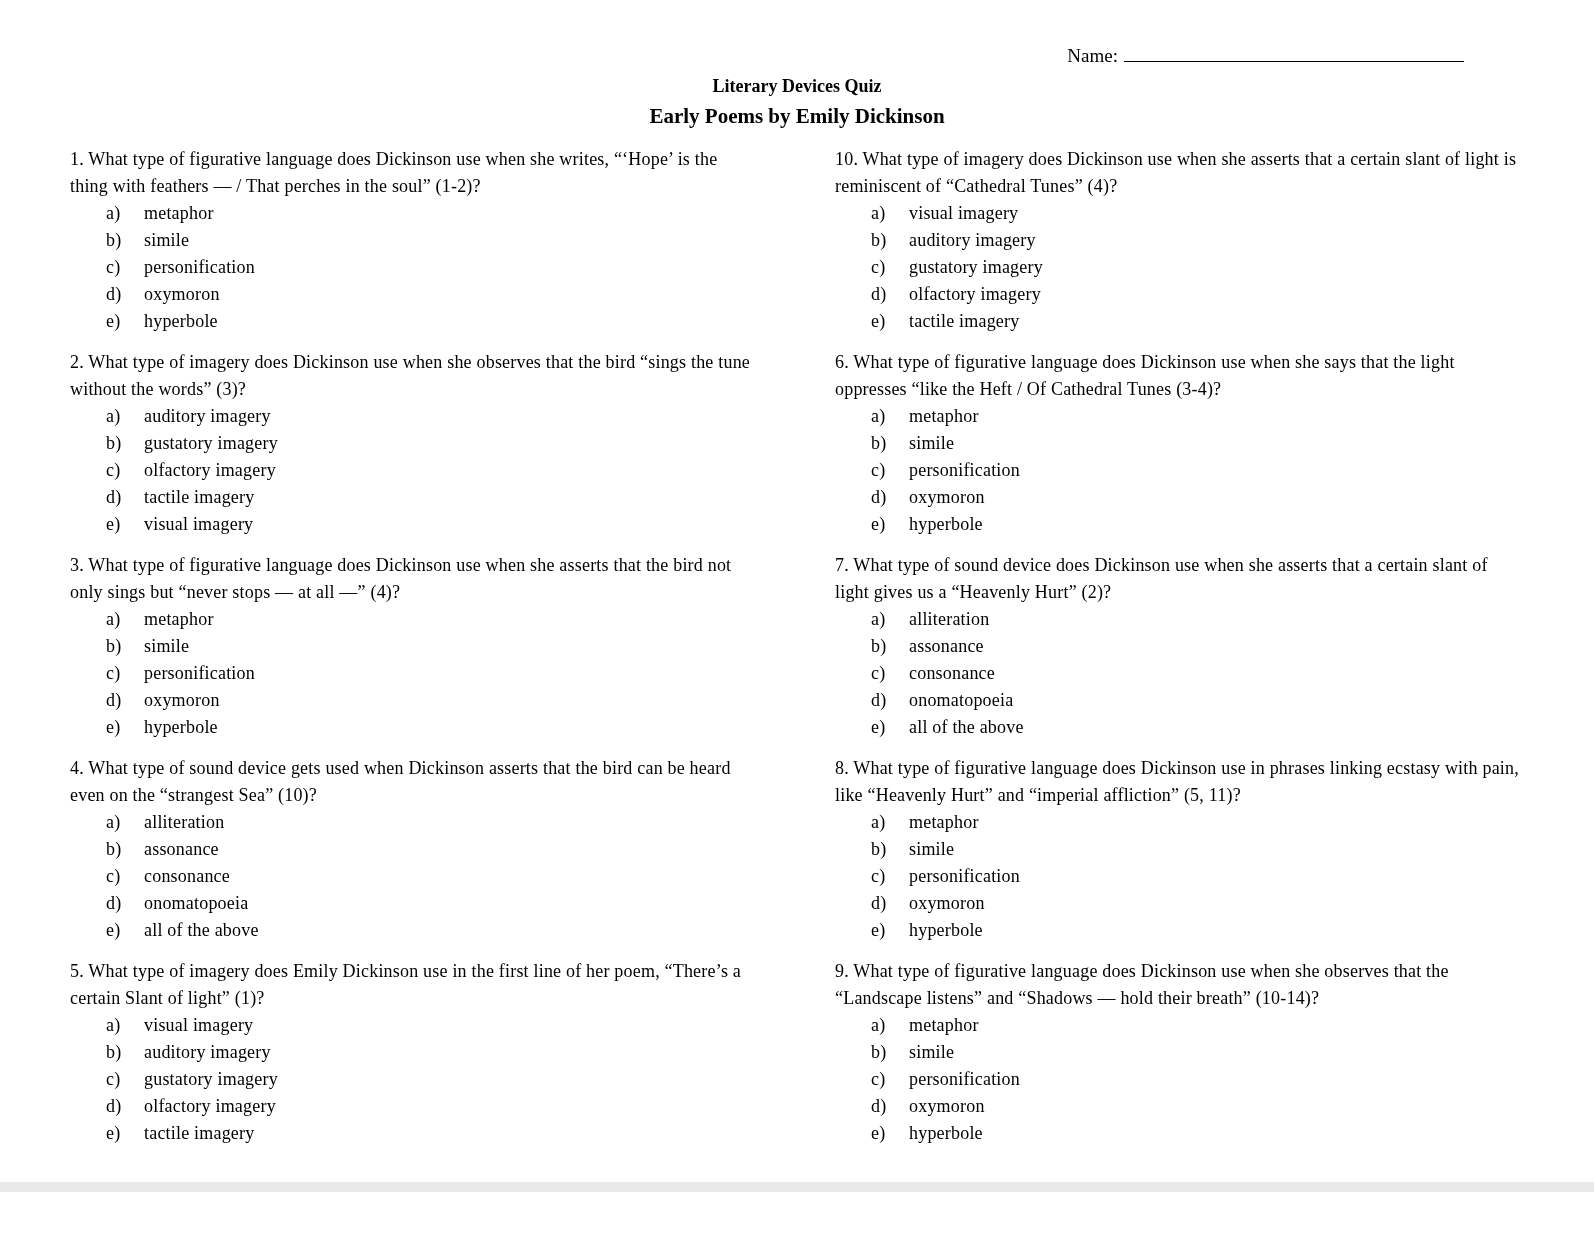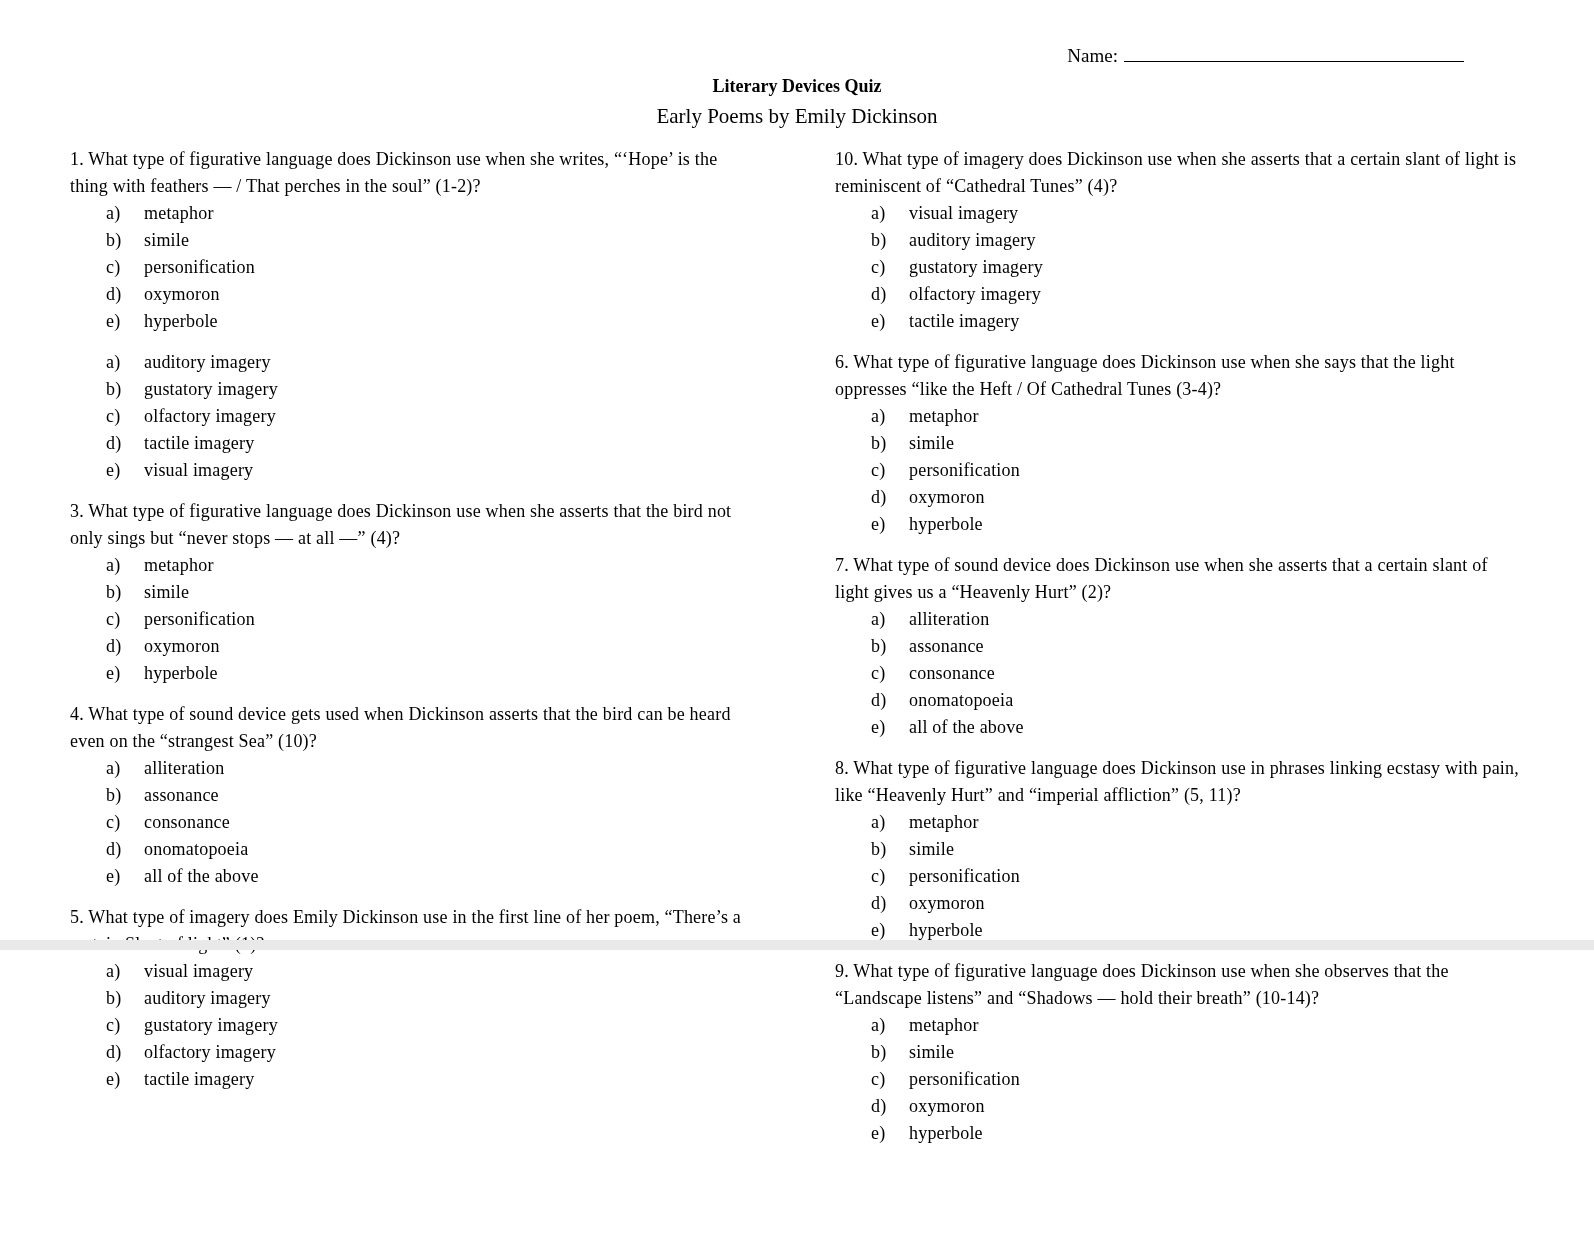--- a/index.html
+++ b/index.html
@@ -9,21 +9,21 @@
     height: 1236px;
     background: #ffffff;
     font-family: "Liberation Serif", serif;
     color: #000000;
     overflow: hidden;
   }
 
   .page {
     position: relative;
     width: 1594px;
-    height: 950px;
+    height: 1192px;
     padding: 42px 70px 0 70px;
   }
 
   
   .name-row {
     text-align: right;
     padding-right: 60px;
     font-size: 19px;
     line-height: 27px;
     white-space: nowrap;
@@ -41,21 +41,21 @@
   .title {
     text-align: center;
     font-size: 18px;
     font-weight: bold;
     line-height: 30px;
     margin-top: 2px;
   }
   .subtitle {
     text-align: center;
     font-size: 21px;
-    font-weight: normal;
+    font-weight: bold;
     line-height: 30px;
   }
 
   
   .columns {
     display: flex;
     gap: 76px;
     margin-top: 15px;
   }
   .column {
@@ -130,20 +130,21 @@
               <span class="option-label">oxymoron</span>
             </div>
             <div class="option">
               <span class="letter">e)</span>
               <span class="option-label">hyperbole</span>
             </div>
           </div>
   </div>
 
   <div class="question">
+    <div class="question-prompt">2. What type of imagery does Dickinson use when she observes that the bird “sings the tune without the words” (3)?</div>
     <div class="options">
             <div class="option">
               <span class="letter">a)</span>
               <span class="option-label">auditory imagery</span>
             </div>
             <div class="option">
               <span class="letter">b)</span>
               <span class="option-label">gustatory imagery</span>
             </div>
             <div class="option">

